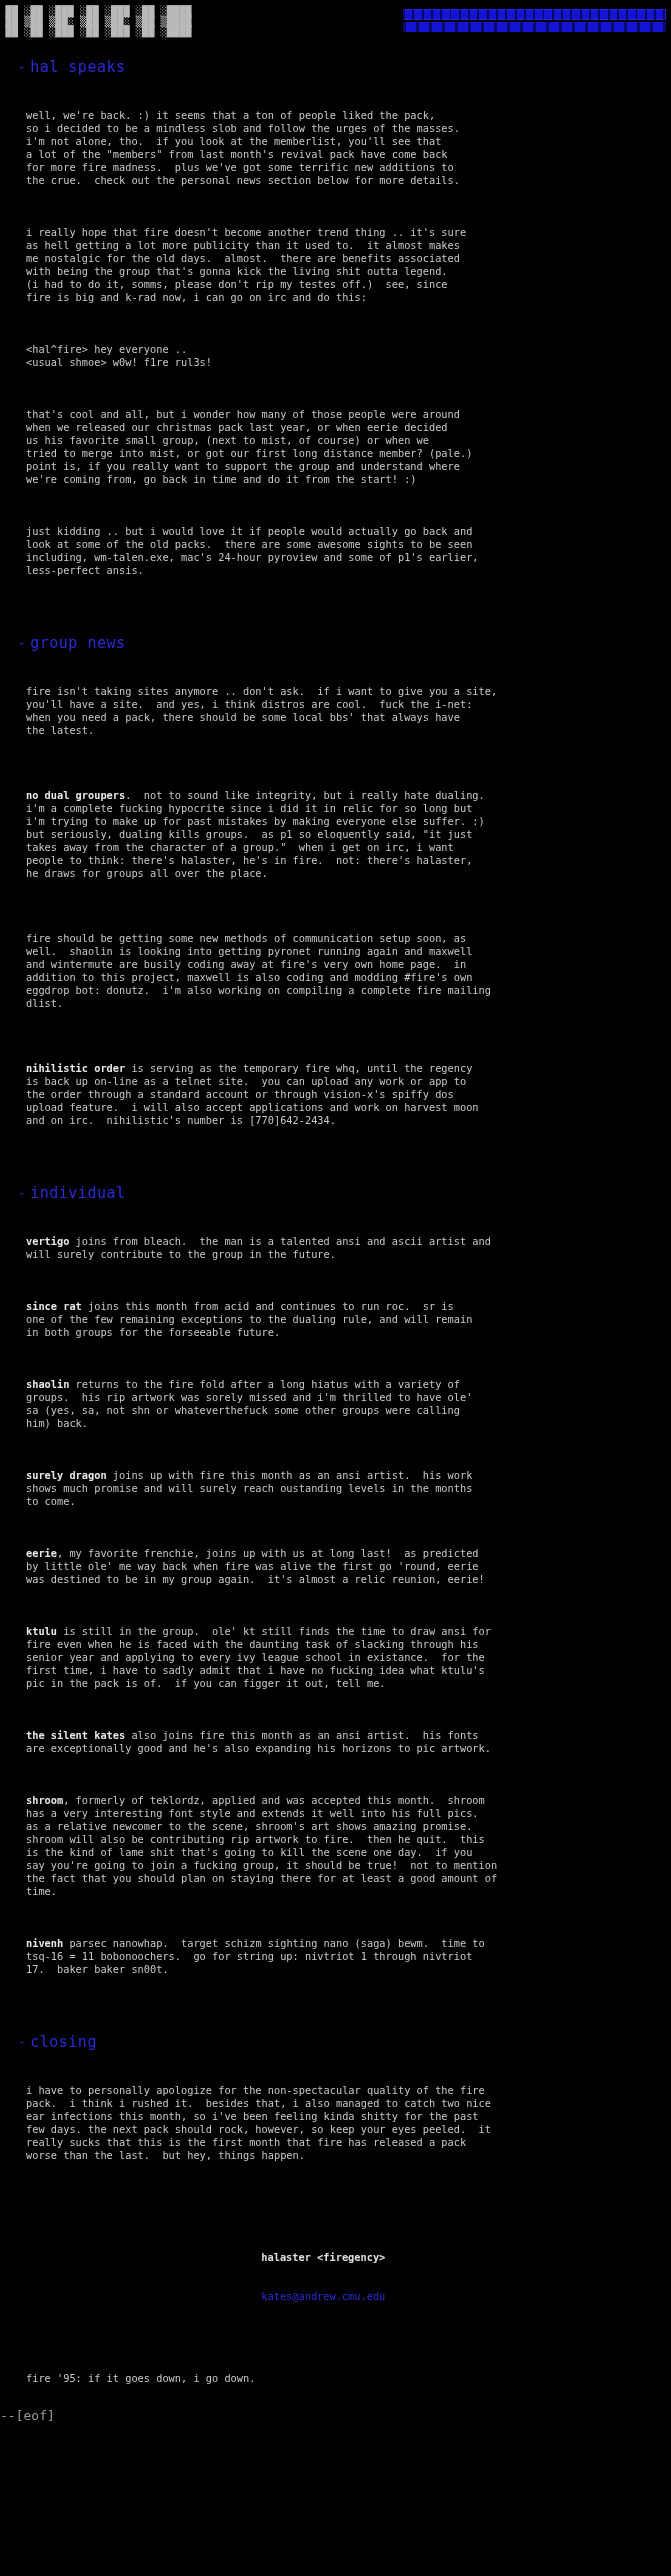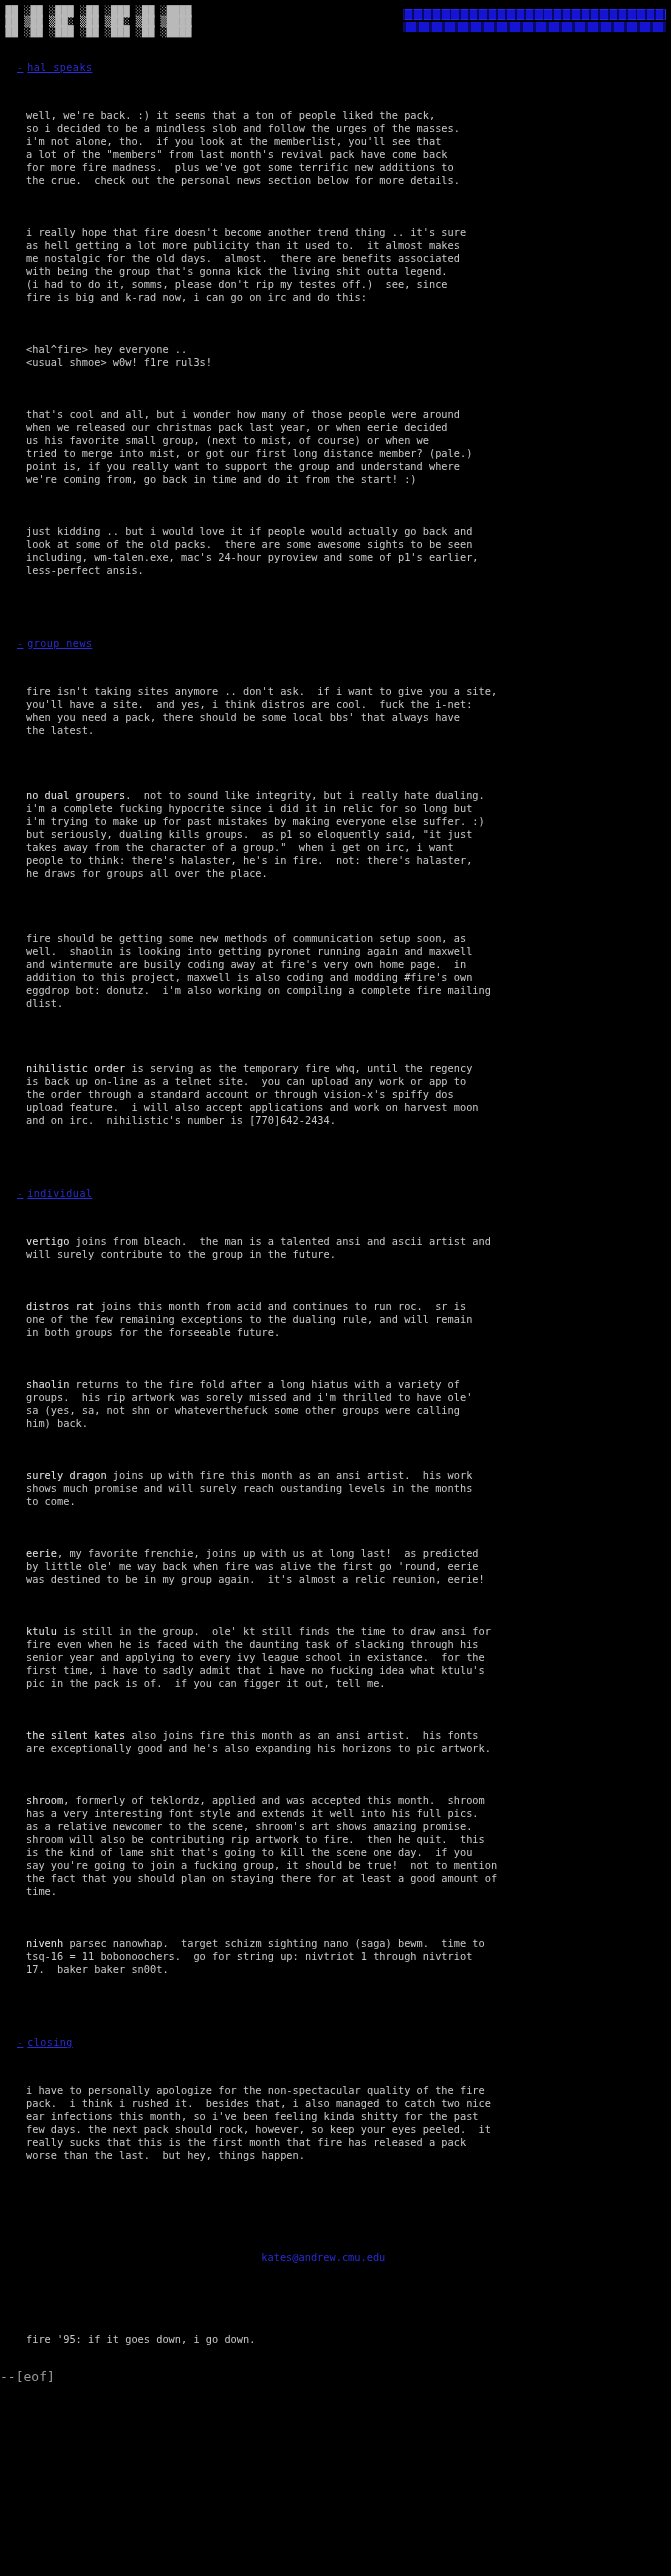--- a/index.html
+++ b/index.html
@@ -84,45 +84,44 @@
     position: absolute;
     left: 212px;
     top: 40px;
     font-size: 10.3px;
     color: #9a9a9a;
   }
 
   
   .section-head {
     color: #2b2bd8;
-    font-size: 10px;
+    font-size: 15px;
     margin: 20.5px 0 9.3px 17px;
     letter-spacing: 0.5px;
-    text-decoration: underline;
   }
   .section-head .dash {
     color: #1f1f9c;
     margin-right: 3.7px;
   }
   .body-block {
     margin: 0 0 0 26px;
     padding-right: 22.4px;
     white-space: pre-wrap;
     color: #c9c9c9;
   }
   .body-block p {
     margin: 0 0 13px 0;
     white-space: pre-wrap;
   }
   .indent {
     margin-left: 13px;
   }
   b, .b {
     color: #e8e8e8;
-    font-weight: normal;
+    font-weight: bold;
   }
   .sig {
     margin: 24px 0 0 0;
     text-align: center;
     padding-right: 28px;
   }
   .sig .line1 { color: #2b2bd8; }
   .sig .line1 .nick { color: #e0e0e0; font-weight: bold; }
   .sig .line1 .grp { color: #e0e0e0; font-weight: bold; }
   .sig .line2 { color: #2b2bd8; }
@@ -210,21 +209,21 @@
 upload feature.  i will also accept applications and work on harvest moon
 and on irc.  nihilistic's number is [770]642-2434.</span></p>
   </div>
 
   <div class="section-head">
     <span class="dash">-</span><span>individual</span>
   </div>
   <div class="body-block">
     <p class="indent"><b class="b">vertigo</b><span> joins from bleach.  the man is a talented ansi and ascii artist and
 will surely contribute to the group in the future.</span></p>
-    <p class="indent"><b class="b">distros rat</b><span> joins this month from acid and continues to run roc.  sr is
+    <p class="indent"><b class="b">since rat</b><span> joins this month from acid and continues to run roc.  sr is
 one of the few remaining exceptions to the dualing rule, and will remain
 in both groups for the forseeable future.</span></p>
     <p class="indent"><b class="b">shaolin</b><span> returns to the fire fold after a long hiatus with a variety of
 groups.  his rip artwork was sorely missed and i'm thrilled to have ole'
 sa (yes, sa, not shn or whateverthefuck some other groups were calling
 him) back.</span></p>
     <p class="indent"><b class="b">surely dragon</b><span> joins up with fire this month as an ansi artist.  his work
 shows much promise and will surely reach oustanding levels in the months
 to come.</span></p>
     <p class="indent"><b class="b">eerie</b><span>, my favorite frenchie, joins up with us at long last!  as predicted
@@ -254,20 +253,21 @@
     <span class="dash">-</span><span>closing</span>
   </div>
   <div class="body-block">
     <p class="indent">i have to personally apologize for the non-spectacular quality of the fire
 pack.  i think i rushed it.  besides that, i also managed to catch two nice
 ear infections this month, so i've been feeling kinda shitty for the past
 few days. the next pack should rock, however, so keep your eyes peeled.  it
 really sucks that this is the first month that fire has released a pack
 worse than the last.  but hey, things happen.</p>
     <div class="sig">
+      <div class="line1"><span class="nick">halaster</span> <span class="grp">&lt;firegency&gt;</span></div>
       <div class="line2">kates@andrew.cmu.edu</div>
     </div>
   </div>
   <div class="closing-last">fire '95: if it goes down, i go down.</div>
 
   <div class="eof">--[eof]</div>
 </div>
 
 
 </body></html>

